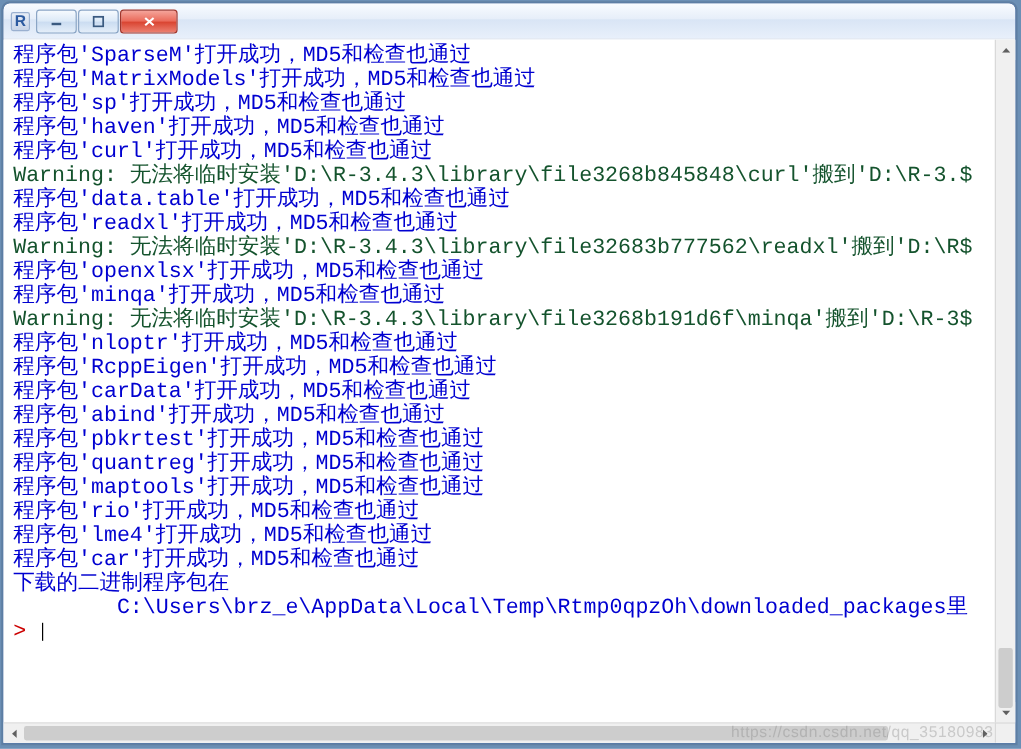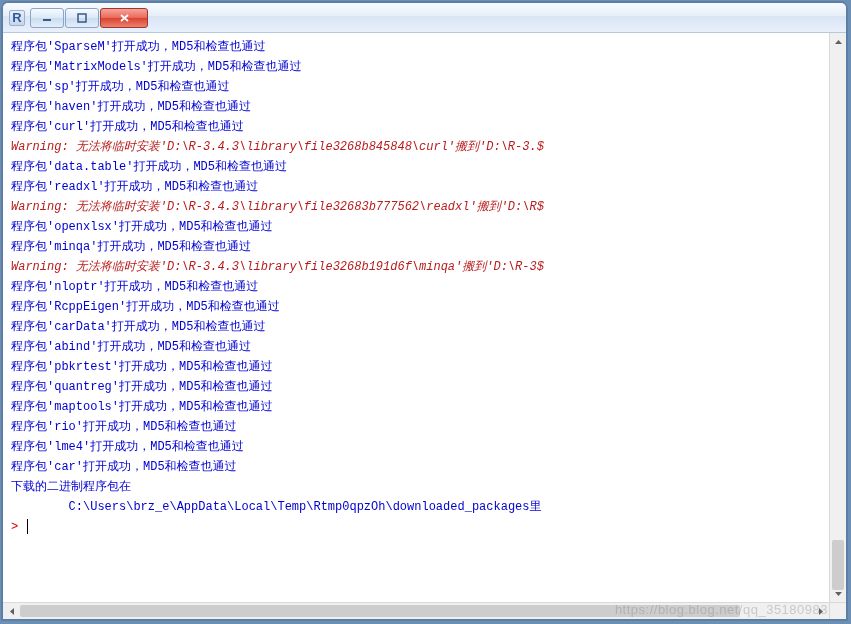--- a/index.html
+++ b/index.html
@@ -82,26 +82,26 @@
       position: relative;
       overflow: hidden;
       background: #fff;
     }
     .console {
       position: absolute;
       top: 0; left: 0; right: 17px; bottom: 17px;
       overflow: hidden;
       padding: 4px 4px 2px 8px;
       font-family: "Courier New", "SimSun", monospace;
-      font-size: 12px;
+      font-size: 18px;
       line-height: 20px;
       white-space: pre;
     }
     .line { color: #0000d0; }
-    .line.red { color: #b91c1c; font-style: italic; }
+    .line.red { color: #14532d; }
     .line.prompt { color: #cc0000; }
     .caret {
       display: inline-block;
       width: 1px;
       height: 15px;
       background: #000;
       vertical-align: middle;
       margin-left: 2px;
     }
     .vscroll {
@@ -217,15 +217,15 @@
       </div>
       <div class="sb-btn">
         <svg width="4" height="7" viewBox="0 0 4 7">
             <path d="M0 0 L4 3.5 L0 7 Z" fill="#606060"></path>
           </svg>
       </div>
     </div>
 
     <div class="sb-corner"></div>
 
-    <div class="watermark">https://blog.blog.net/qq_35180983</div>
+    <div class="watermark">https://csdn.csdn.net/qq_35180983</div>
   </div>
 </div>
 
 </body></html>

